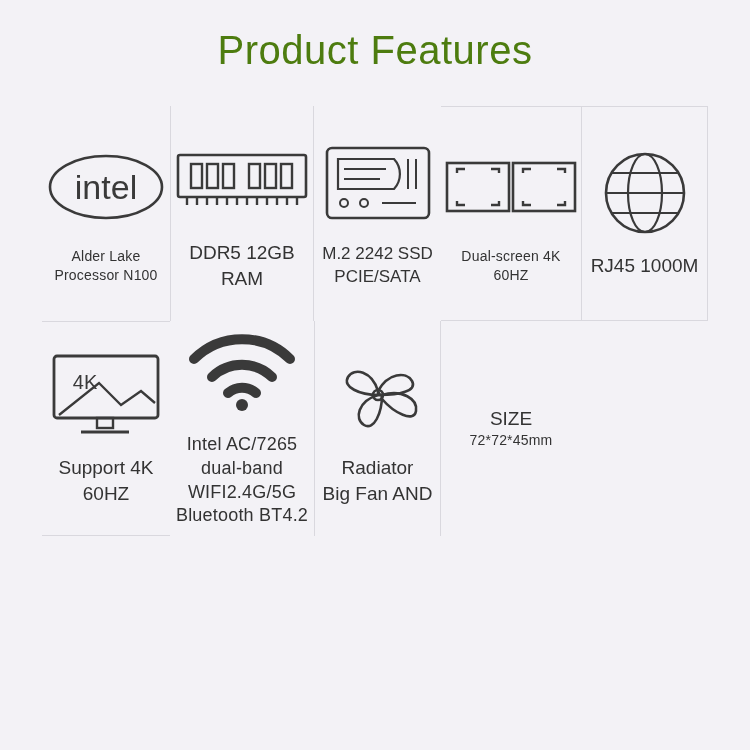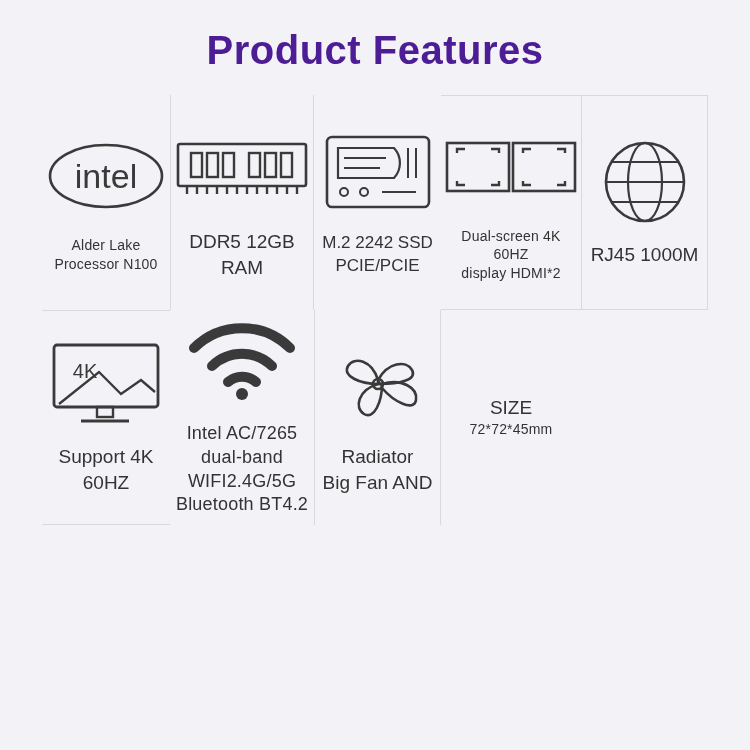--- a/index.html
+++ b/index.html
@@ -18,25 +18,25 @@
     width: 750px;
     height: 750px;
     box-sizing: border-box;
     display: flex;
     flex-direction: column;
     background: #f3f2f6;
   }
   .title {
     text-align: center;
     font-size: 40px;
-    font-weight: bold;
+    font-weight: normal;
     letter-spacing: 0.5px;
-    color: #4c1d95;
+    color: #4d7c0f;
     margin-top: 28px;
-    margin-bottom: 22px;
+    margin-bottom: 33px;
     font-family: "Liberation Sans", sans-serif;
   }
   .grid {
     flex: 1;
     display: grid;
     grid-template-columns: 1fr 1fr 1fr 1fr 1fr;
     grid-template-rows: 1fr 1fr 1fr;
     margin: 0 42px 16px 42px;
   }
   .cell {
@@ -142,21 +142,21 @@
           <line x1="20" y1="34" x2="56" y2="34" stroke="#3a3a3a" stroke-width="2"></line>
           <circle cx="20" cy="58" r="4" fill="none" stroke="#3a3a3a" stroke-width="2"></circle>
           <circle cx="40" cy="58" r="4" fill="none" stroke="#3a3a3a" stroke-width="2"></circle>
           <line x1="58" y1="58" x2="92" y2="58" stroke="#3a3a3a" stroke-width="2"></line>
           <line x1="84" y1="14" x2="84" y2="44" stroke="#3a3a3a" stroke-width="2"></line>
           <line x1="92" y1="14" x2="92" y2="44" stroke="#3a3a3a" stroke-width="2"></line>
         </svg>
       </div>
       <div class="caption cap-md">
         <span class="line">M.2 2242 SSD</span>
-        <span class="line">PCIE/PCIE</span>
+        <span class="line">PCIE/SATA</span>
       </div>
     </div>
 
     <div class="cell row-mid">
       <div class="icon-wrap">
         <svg width="132" height="56" viewBox="0 0 132 56">
           <rect x="2" y="4" width="62" height="48" fill="none" stroke="#3a3a3a" stroke-width="2.6"></rect>
           <rect x="68" y="4" width="62" height="48" fill="none" stroke="#3a3a3a" stroke-width="2.6"></rect>
           <g stroke="#3a3a3a" stroke-width="2.4" fill="none">
             <polyline points="12,14 12,10 20,10"></polyline>
@@ -165,21 +165,20 @@
             <polyline points="54,42 54,46 46,46"></polyline>
             <polyline points="78,14 78,10 86,10"></polyline>
             <polyline points="120,14 120,10 112,10"></polyline>
             <polyline points="78,42 78,46 86,46"></polyline>
             <polyline points="120,42 120,46 112,46"></polyline>
           </g>
         </svg>
       </div>
       <div class="caption cap-sm mono-ish">
         <span class="line">Dual-screen 4K 60HZ</span>
-        <span class="line">display HDMI*2</span>
       </div>
     </div>
 
     <div class="cell col-mid row-mid">
       <div class="icon-wrap">
         <svg width="84" height="84" viewBox="0 0 84 84">
           <circle cx="42" cy="42" r="39" fill="none" stroke="#3a3a3a" stroke-width="2.6"></circle>
           <ellipse cx="42" cy="42" rx="17" ry="39" fill="none" stroke="#3a3a3a" stroke-width="2.2"></ellipse>
           <line x1="3" y1="42" x2="81" y2="42" stroke="#3a3a3a" stroke-width="2.2"></line>
           <path d="M9 22 H75" fill="none" stroke="#3a3a3a" stroke-width="2.2"></path>

